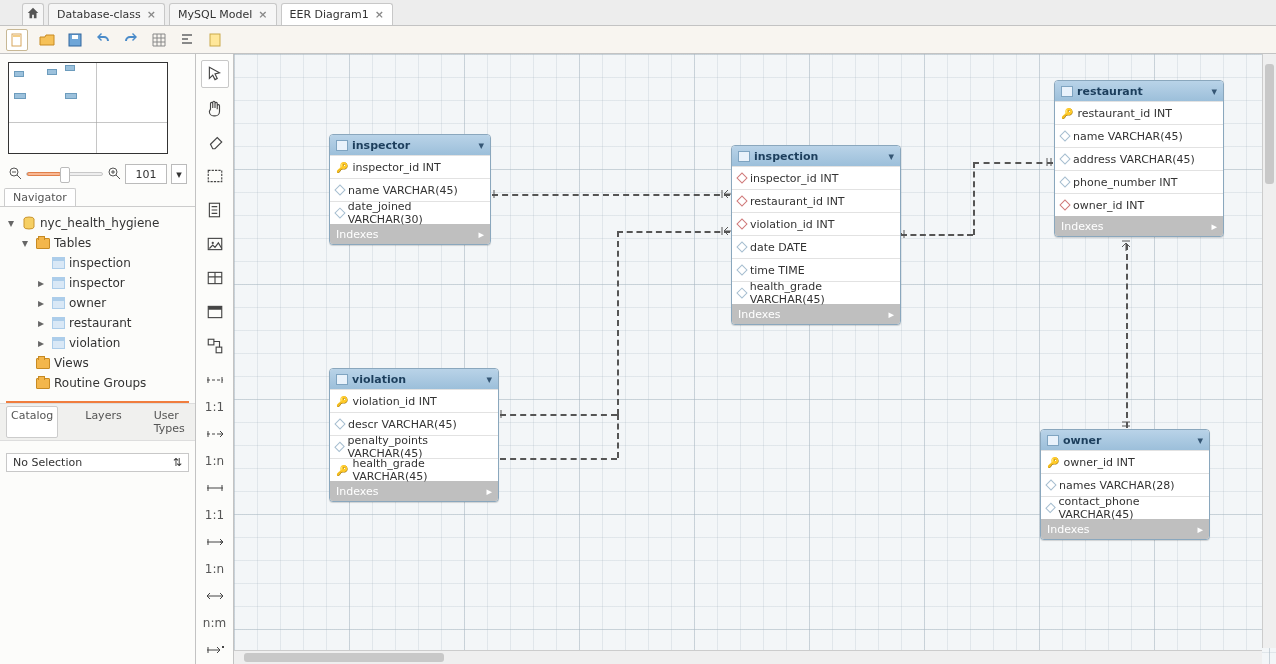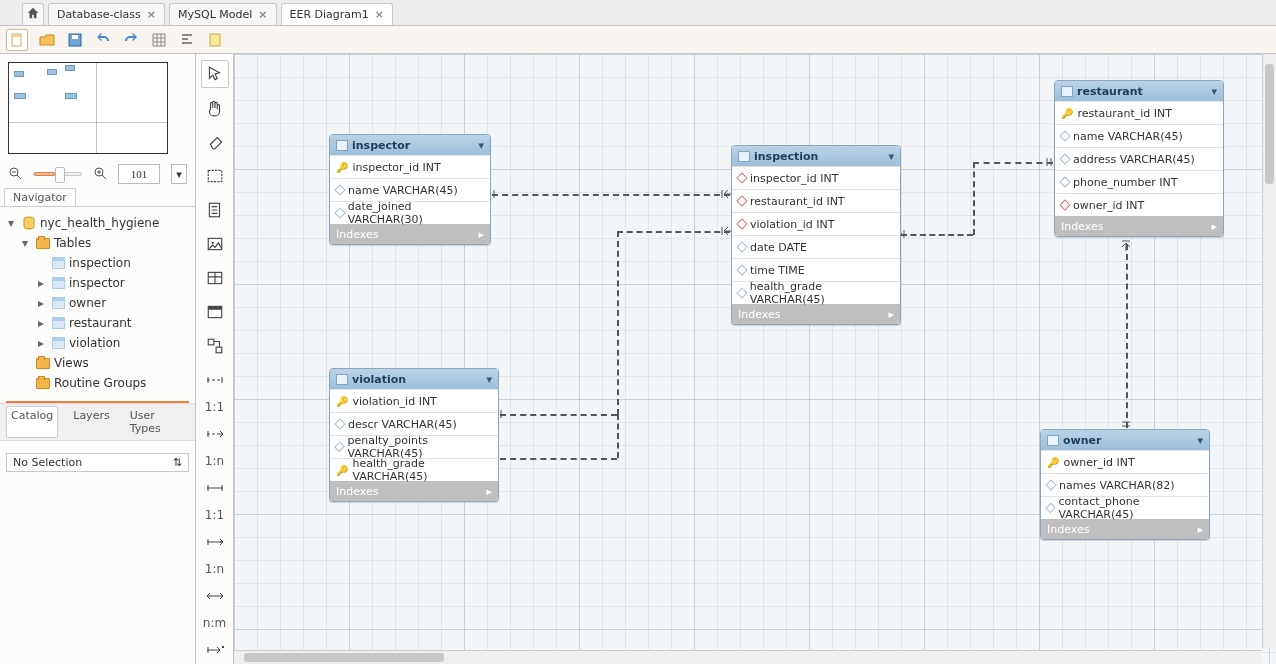--- a/index.html
+++ b/index.html
@@ -26,40 +26,40 @@
     width: 160px;
     height: 92px;
     border: 1px solid #333;
     background:
       linear-gradient(to right, rgba(0,0,0,0) 0 55%, rgba(160,160,160,.6) 55%, rgba(160,160,160,.6) 56%, rgba(0,0,0,0) 56%) ,
       linear-gradient(to bottom, rgba(0,0,0,0) 0 66%, rgba(160,160,160,.6) 66%, rgba(160,160,160,.6) 67%, rgba(0,0,0,0) 67%),
       #fff;
     position:relative;
   }
   .nav-rect { position:absolute; background:#9cc1dc; border:1px solid #6d9cbd;}
-  .zoom-row { display:flex; align-items:center; gap:11px; padding:0 8px; height:24px;font-family:Liberation Serif, serif;}
+  .zoom-row { display:flex; align-items:center; gap:4px; padding:0 8px; height:24px;}
   .zoom-row .slider-track {flex:1; height:4px; background:#eee; border:1px solid #c8c8c8; position:relative; border-radius:2px;}
   .zoom-row .slider-fill  {position:absolute; left:0; top:-1px; height:4px; border:1px solid #e0804a; background:#f9b894; width:45%; border-radius:2px;}
   .zoom-row .slider-thumb {position:absolute; left:44%; top:-6px; width:10px; height:16px; background:#fff; border:1px solid #bbb; border-radius:2px;}
   .zoom-field{ width:42px; height:20px; border:1px solid #bbb; background:#fff; text-align:center; display:flex; align-items:center; justify-content:center;}
   .zoom-dd   { width:16px; height:20px; border:1px solid #bbb; background:#fff; display:flex; align-items:center; justify-content:center;}
   .mini-tab-row { display:flex; border-bottom:1px solid #ccc; padding:2px 4px 0 4px;}
   .mini-tab  { padding:2px 8px; border:1px solid #ccc; border-bottom:none; border-radius:2px 2px 0 0; background:#fff; margin-right:0; color:#555;}
   .schema-tree { padding:6px 4px; font-size:12px; flex:0 0 auto;}
   .tree-row { display:flex; align-items:center; height:20px; gap:4px; padding-left:4px;}
   .tree-row.lv1 { padding-left:18px;}
   .tree-row.lv2 { padding-left:34px;}
   .tree-row .chev { width:10px; color:#666;}
   .db-ico   { width:14px; height:14px; }
   .folder-ico{ width:14px; height:11px; background:#f3b64b; border:1px solid #c78a23; border-radius:1px; position:relative;}
   .folder-ico::before{content:''; position:absolute; top:-3px; left:1px; width:5px; height:3px; background:#f3b64b; border:1px solid #c78a23; border-bottom:none;}
   .tbl-ico  { width:13px; height:12px; background:#d9e8f6; border:1px solid #accdea; position:relative;}
   .tbl-ico::before{content:''; position:absolute; top:0; left:0; right:0; height:3px; background:#accdea;}
   .orange-bar{ height:2px; background:#f07d3e; margin:2px 6px 0 6px;}
-  .catalog-tabs{ display:flex; gap:10px; padding:2px 6px; border-top:1px solid #ddd; border-bottom:1px solid #ddd; background:#f0f0ee;}
+  .catalog-tabs{ display:flex; gap:22px; padding:2px 6px; border-top:1px solid #ddd; border-bottom:1px solid #ddd; background:#f0f0ee;}
   .catalog-tabs span{ padding:2px 4px; border:1px solid transparent; border-radius:2px; color:#555;}
   .catalog-tabs span.active{ background:#fff; border-color:#ccc;}
   .no-sel{ margin:12px 6px; height:19px; border:1px solid #c8c8c8; background:#fff; display:flex; align-items:center; padding:0 6px; justify-content:space-between;}
   
   .pal-btn { width:28px; height:28px; display:flex; align-items:center; justify-content:center; border-radius:2px;}
   .pal-btn.active{ border:1px solid #c8c8c8; background:#fff;}
   .pal-label{ font-size:12px; color:#555;}
   .pal-svg{ width:18px; height:18px;}
   .pal-svg2{ width:20px; height:14px;}
   
@@ -529,21 +529,21 @@
           <span class="eh-ico"></span>
           <span>owner</span>
           <span class="eh-chev">▾</span>
         </div>
         <div class="ent-col">
           <span class="pk-ico">🔑</span>
           <span>owner_id INT</span>
         </div>
         <div class="ent-col">
           <span class="colnull-ico"></span>
-          <span>names VARCHAR(82)</span>
+          <span>names VARCHAR(28)</span>
         </div>
         <div class="ent-col">
           <span class="colnull-ico"></span>
           <span>contact_phone VARCHAR(45)</span>
         </div>
         <div class="ent-idx">
           <span>Indexes</span>
           <span class="chev">▸</span>
         </div>
       </div>

